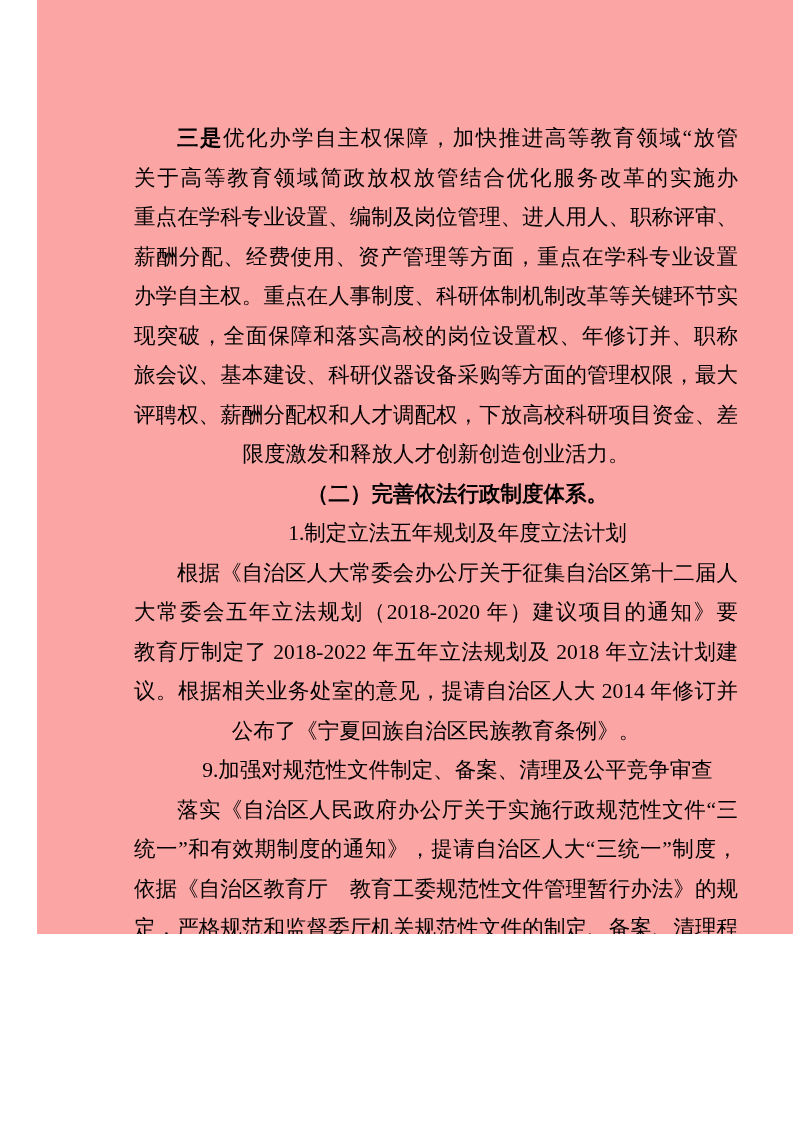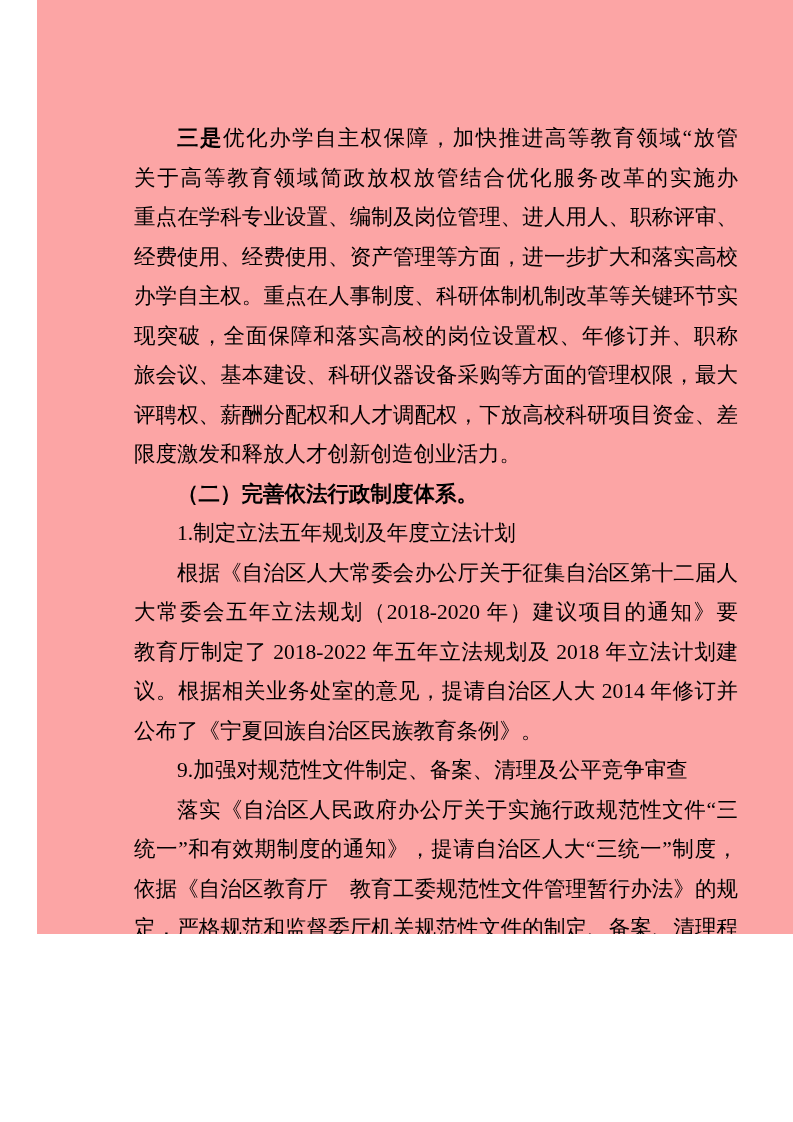--- a/index.html
+++ b/index.html
@@ -21,21 +21,21 @@
     position: absolute;
     left: 97px;
     top: 119px;
     width: 604px;
   }
   .ln {
     height: 39.5px;
     line-height: 39.5px;
     font-size: 21.5px;
     overflow: hidden;
-    text-align: left;
+    text-align: center;
   }
   .j {
     text-align: justify;
     text-align-last: justify;
   }
   .ind {
     text-indent: 43px;
   }
   .b {
     font-weight: bold;
@@ -54,21 +54,21 @@
 </head>
 <body>
 
 <div class="page">
   <div class="textblock">
 
     <div class="ln ind j"><span class="b">三是</span><span>优化办学自主权保障，加快推进高等教育领域“放管</span></div>
 
     <div class="ln j">关于高等教育领域简政放权放管结合优化服务改革的实施办法》，</div>
     <div class="ln j">重点在学科专业设置、编制及岗位管理、进人用人、职称评审、</div>
-    <div class="ln j">经费使用、经费使用、资产管理等方面，进一步扩大和落实高校</div>
+    <div class="ln j">薪酬分配、经费使用、资产管理等方面，重点在学科专业设置</div>
     <div class="ln j">办学自主权。重点在人事制度、科研体制机制改革等关键环节实</div>
     <div class="ln j">现突破，全面保障和落实高校的岗位设置权、年修订并、职称</div>
     <div class="ln j">旅会议、基本建设、科研仪器设备采购等方面的管理权限，最大</div>
     <div class="ln j">评聘权、薪酬分配权和人才调配权，下放高校科研项目资金、差</div>
     <div class="ln">限度激发和释放人才创新创造创业活力。</div>
 
     <div class="ln ind b">（二）完善依法行政制度体系。</div>
 
     <div class="ln ind">1.制定立法五年规划及年度立法计划</div>
 

